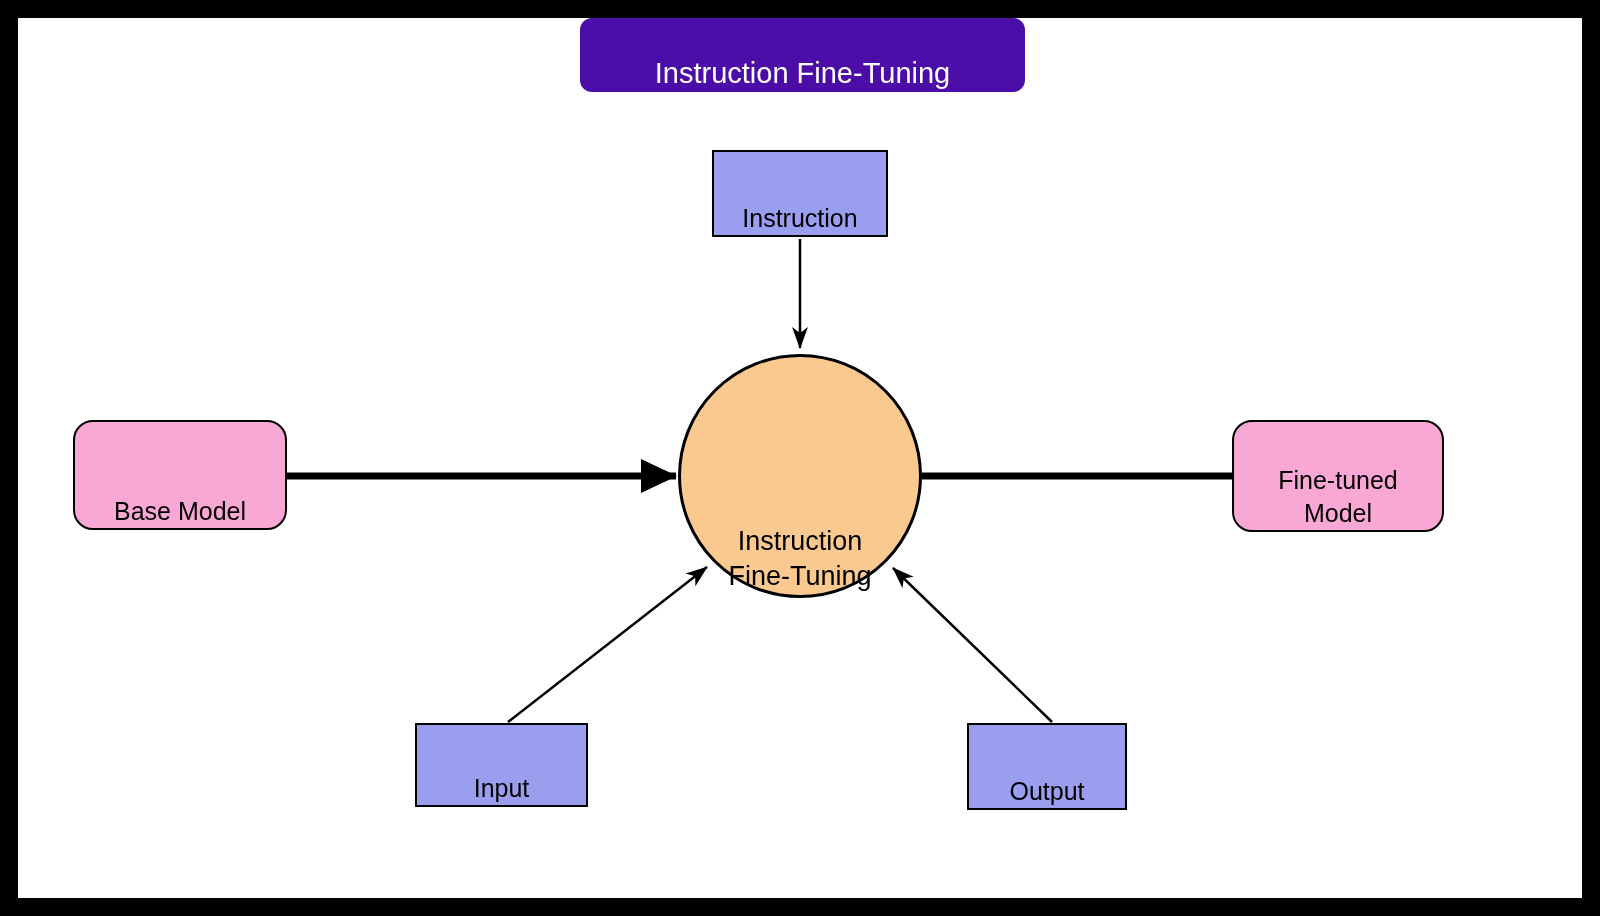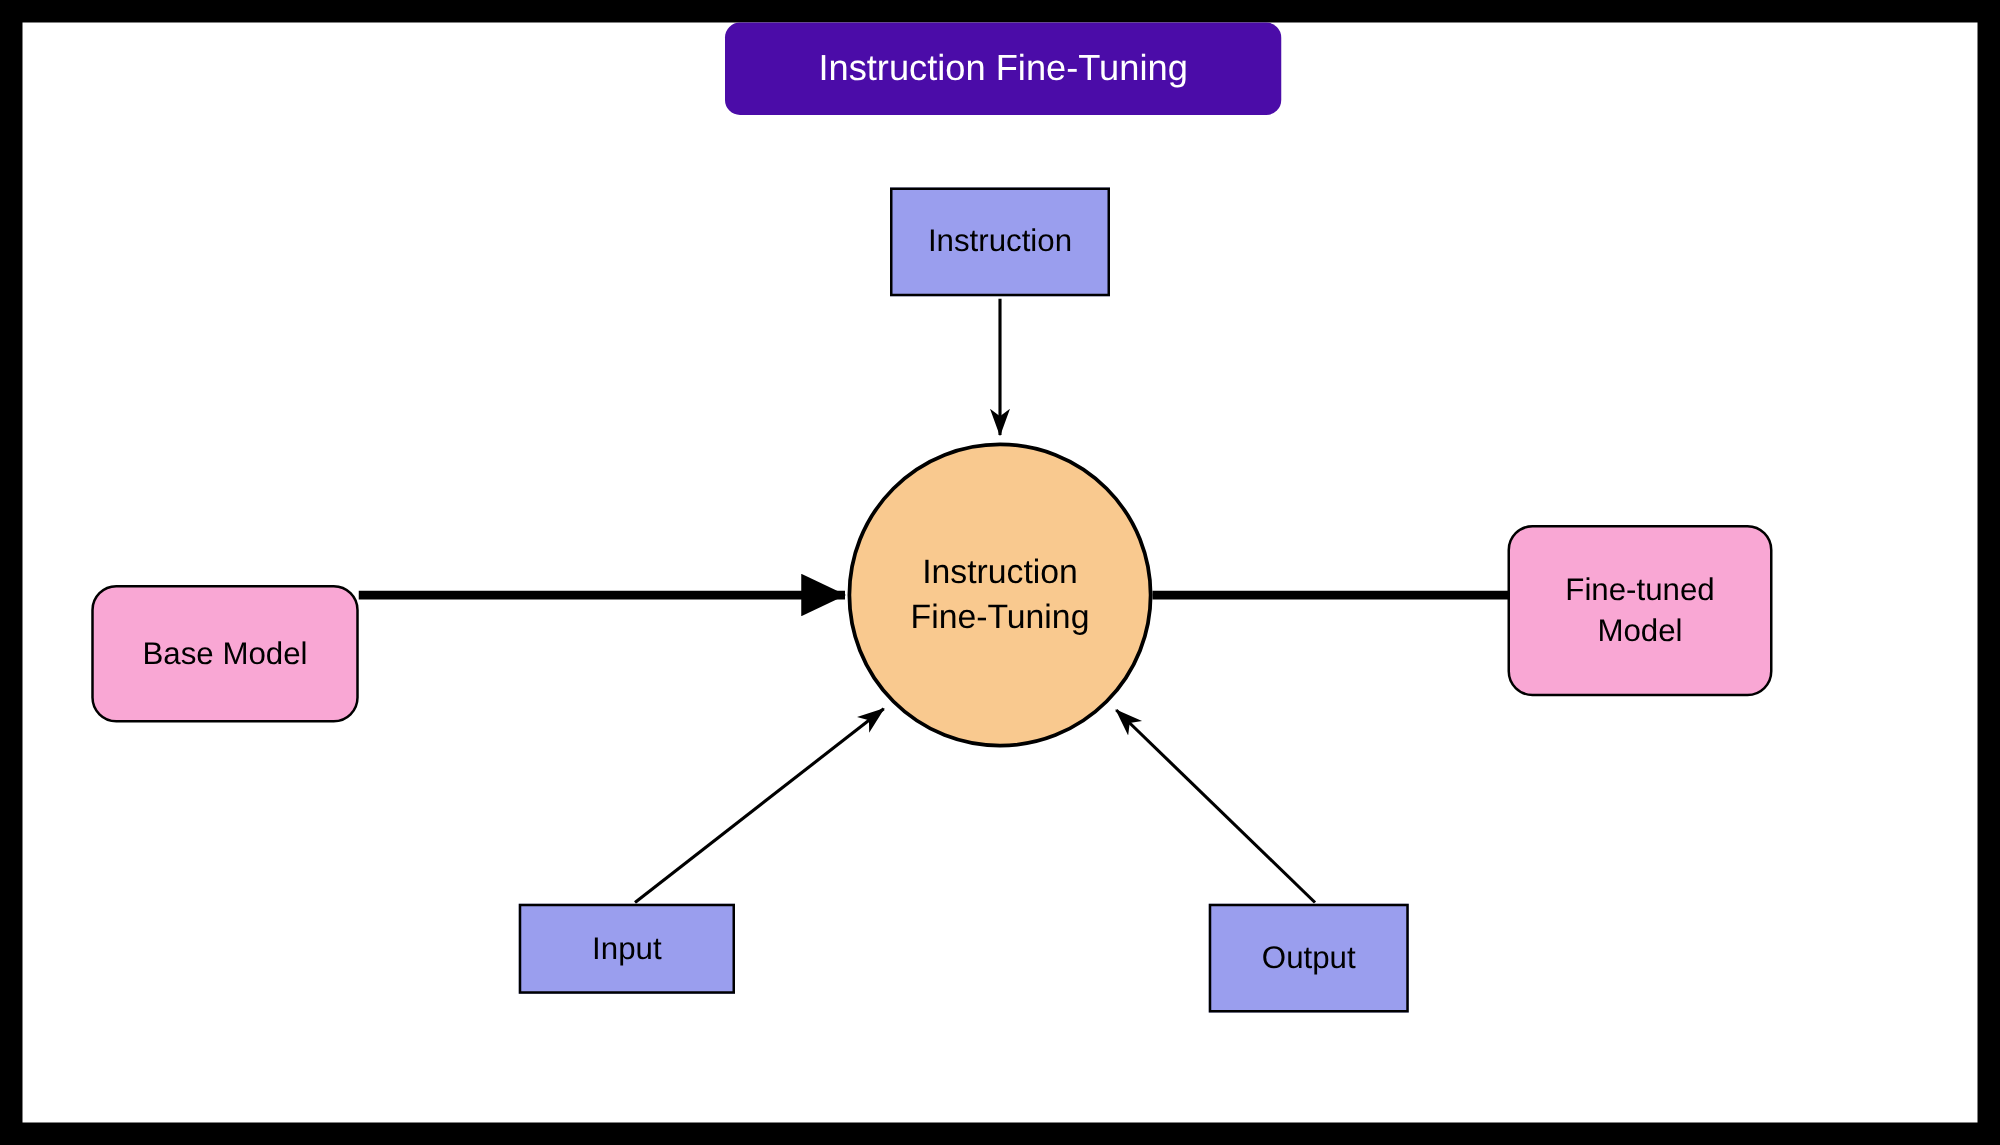--- a/index.html
+++ b/index.html
@@ -15,49 +15,49 @@
     left: 18px; top: 18px; right: 18px; bottom: 18px;
     background: #ffffff;
   }
   .edges {
     position: absolute; left: 0; top: 0;
     width: 1600px; height: 916px;
     pointer-events: none;
   }
   .node {
     position: absolute;
-    display: flex; align-items: center; justify-content: center;
+    display: flex; align-items: flex-end; justify-content: center;
     text-align: center;
     color: #000;
     box-sizing: border-box;
   }
   .node .lbl { white-space: pre-line; line-height: 1.32; }
   .title-banner {
     left: 580px; top: 18px; width: 445px; height: 74px;
     background: #4B0CA8;
     border-radius: 12px;
     color: #ffffff;
     font-size: 29px;
   }
   .rect-node {
     background: #9A9EEE;
     border: 2px solid #000;
     font-size: 25px;
   }
   #node-instruction { left: 712px; top: 150px; width: 176px; height: 87px; }
-  #node-input       { left: 415px; top: 723px; width: 173px; height: 72px; }
+  #node-input       { left: 415px; top: 723px; width: 173px; height: 84px; }
   #node-output      { left: 967px; top: 723px; width: 160px; height: 87px; }
   .pink-node {
     background: #F9A7D4;
     border: 2.5px solid #000;
     border-radius: 20px;
     font-size: 25px;
   }
-  #node-base-model       { left: 73px;   top: 420px; width: 214px; height: 110px; margin-top: 48px; }
-  #node-fine-tuned-model { left: 1206px; top: 420px; width: 212px; height: 137px; }
+  #node-base-model       { left: 73px;   top: 420px; width: 214px; height: 110px; }
+  #node-fine-tuned-model { left: 1232px; top: 420px; width: 212px; height: 112px; }
   .circle-node {
     left: 678px; top: 354px; width: 244px; height: 244px;
     background: #F9C98F;
     border: 3px solid #000;
     border-radius: 50%;
     font-size: 27px;
   }
 </style>
 </head>
 <body>

